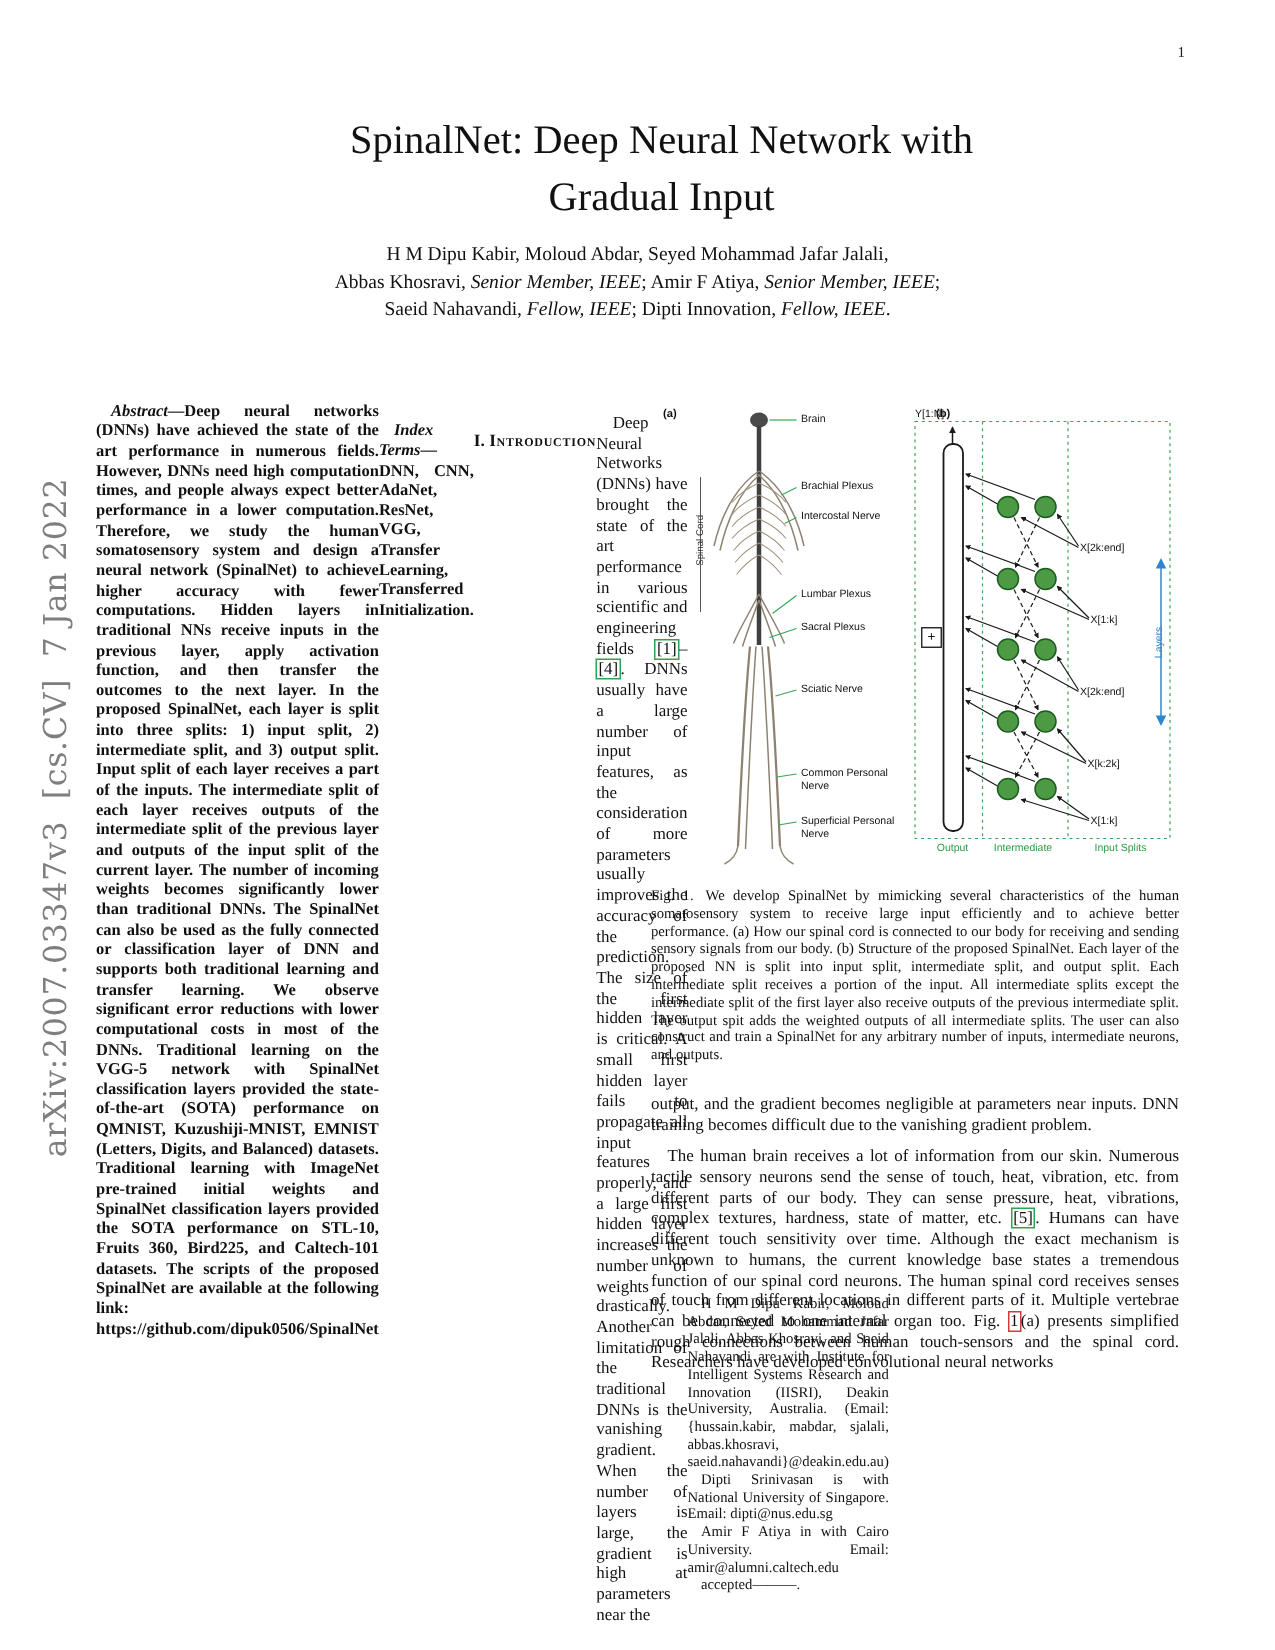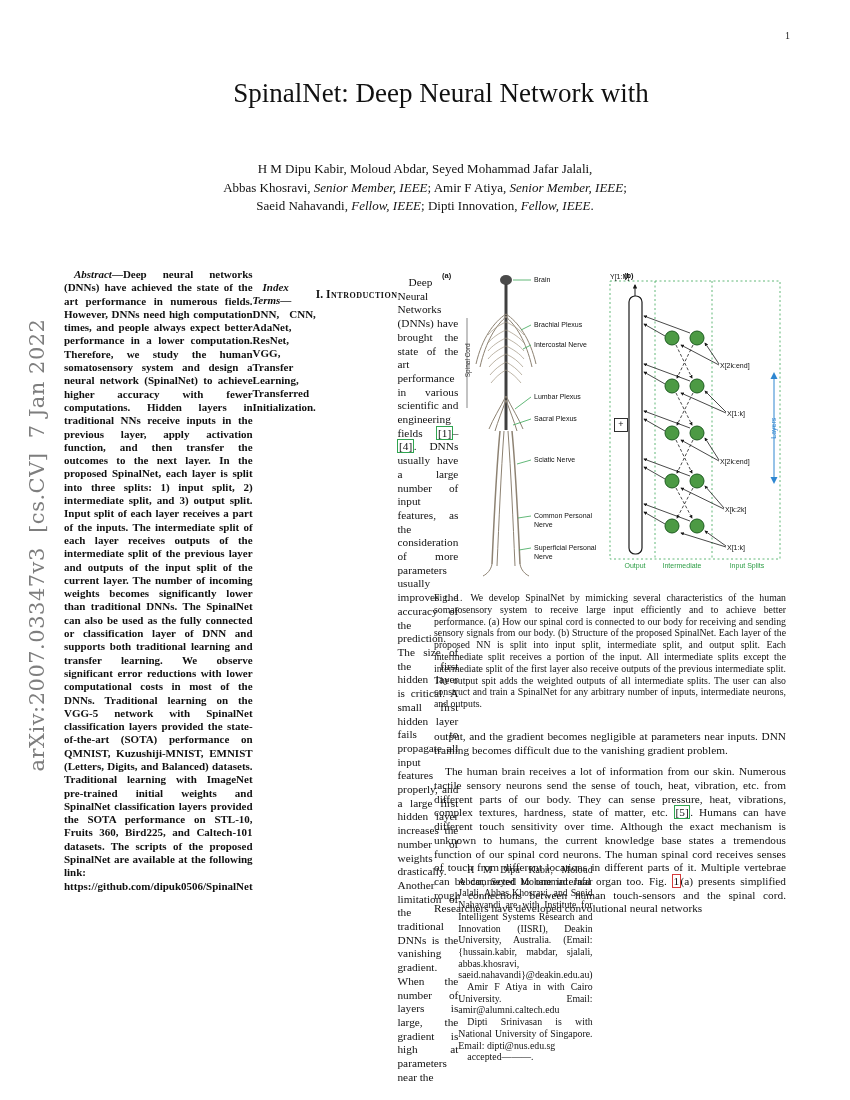--- a/index.html
+++ b/index.html
@@ -43,20 +43,21 @@
 </head>
 <body>
 
 <div class="page">
 
   <div class="page-number">1</div>
   <div class="arxiv-stamp">arXiv:2007.03347v3  [cs.CV]  7 Jan 2022</div>
 
   <h1 class="title">
     <span>SpinalNet: Deep Neural Network with</span><br>
+    <span>Gradual Input</span>
   </h1>
 
   <div class="authors">
     <div>H M Dipu Kabir, Moloud Abdar, Seyed Mohammad Jafar Jalali,</div>
     <div>
       <span>Abbas Khosravi, </span><i>Senior Member, IEEE</i><span>; Amir F Atiya, </span><i>Senior Member, IEEE</i><span>;</span>
     </div>
     <div>
       <span>Saeid Nahavandi, </span><i>Fellow, IEEE</i><span>; Dipti Innovation, </span><i>Fellow, IEEE</i><span>.</span>
     </div>
@@ -70,22 +71,22 @@
       <i class="lead">Index Terms</i><span>—DNN, CNN, AdaNet, ResNet, VGG, Transfer Learning, Transferred Initialization.</span>
     </p>
     <h2 class="section-heading">
       <span>I.</span>&nbsp;<span class="sc">Introduction</span>
     </h2>
     <p class="body-par indent">
       <span>Deep Neural Networks (DNNs) have brought the state of the art performance in various scientific and engineering fields </span><span class="cite-green">[1]</span><span>–</span><span class="cite-green">[4]</span><span>. DNNs usually have a large number of input features, as the consideration of more parameters usually improves the accuracy of the prediction. The size of the first hidden layer is critical. A small first hidden layer fails to propagate all input features properly, and a large first hidden layer increases the number of weights drastically. Another limitation of the traditional DNNs is the vanishing gradient. When the number of layers is large, the gradient is high at parameters near the</span>
     </p>
     <div class="footnotes">
       <p>H M Dipu Kabir, Moloud Abdar, Seyed Mohammad Jafar Jalali, Abbas Khosravi, and Saeid Nahavandi are with Institute for Intelligent Systems Research and Innovation (IISRI), Deakin University, Australia. (Email: {hussain.kabir, mabdar, sjalali, abbas.khosravi, saeid.nahavandi}@deakin.edu.au)</p>
+      <p>Dipti Srinivasan is with National University of Singapore. Email: dipti@nus.edu.sg</p>
       <p>Amir F Atiya in with Cairo University. Email: amir@alumni.caltech.edu</p>
-      <p>Dipti Srinivasan is with National University of Singapore. Email: dipti@nus.edu.sg</p>
       <p>accepted———.</p>
     </div>
   </div>
 
   <div class="col col-right">
     <figure>
       <div class="fig-canvas">
         <svg class="fig-svg" viewBox="0 0 352 310" width="352" height="310">
           <defs>
             <marker id="ar" viewBox="0 0 10 10" refX="8" refY="5" markerWidth="4.5" markerHeight="4.5" orient="auto">

